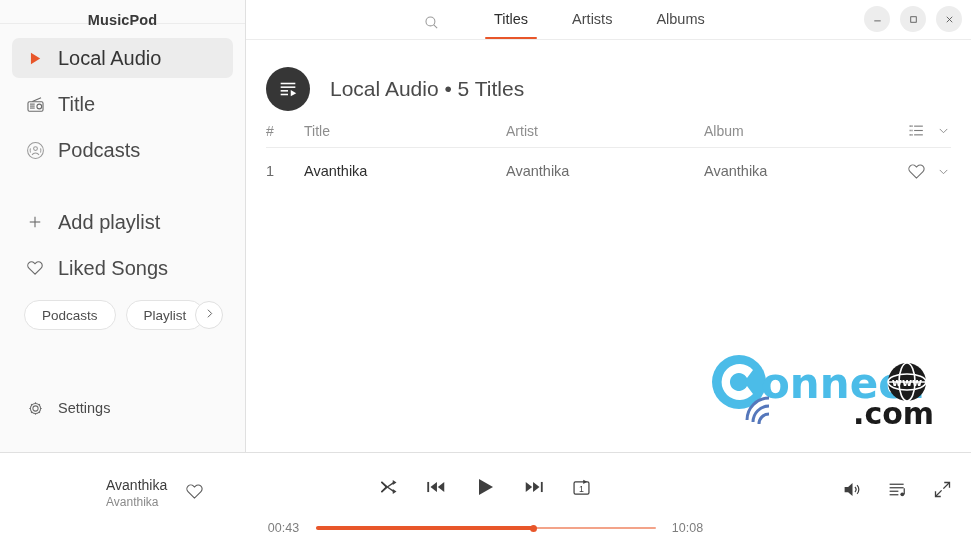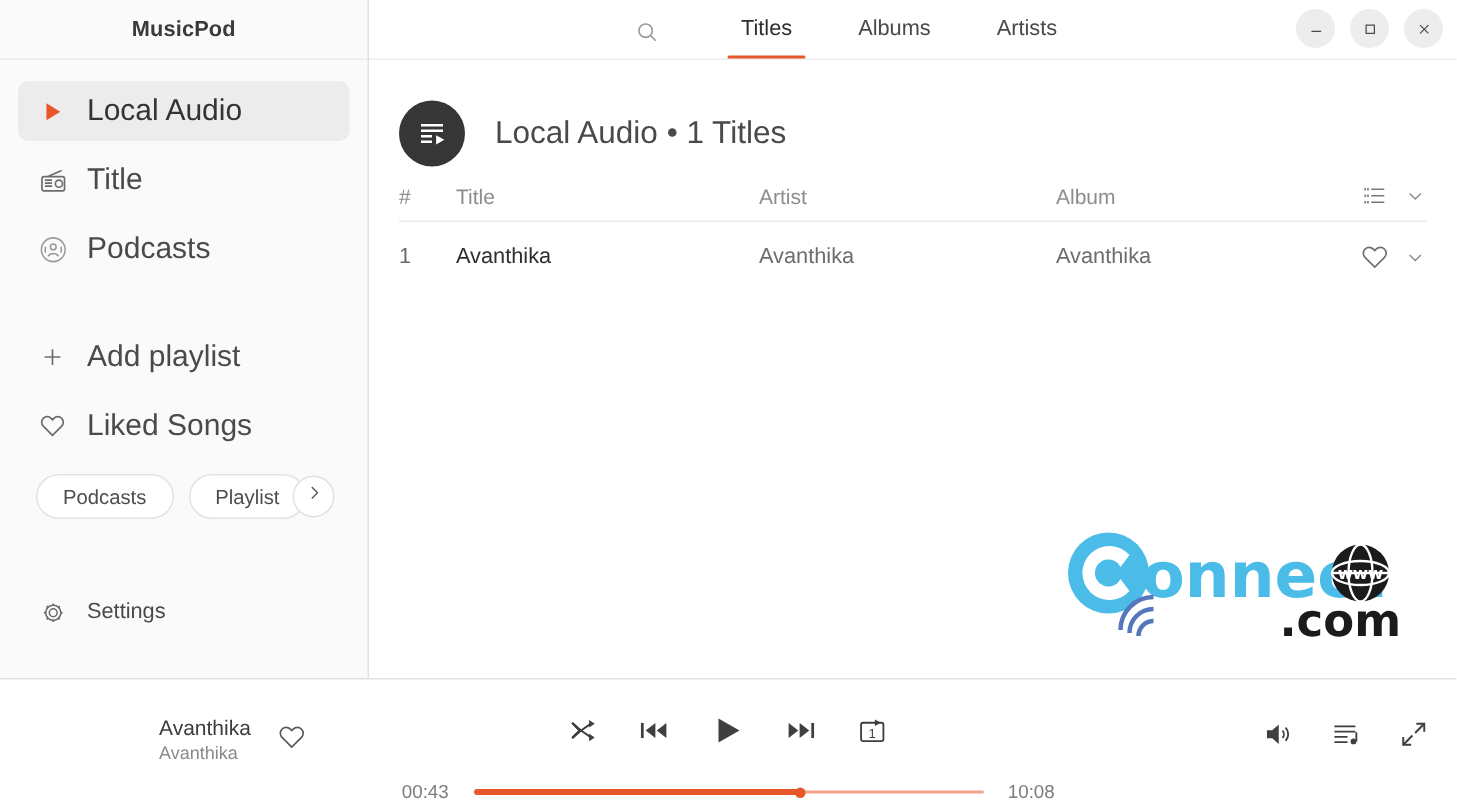--- a/index.html
+++ b/index.html
@@ -19,21 +19,21 @@
 
   
   .sidebar {
     width: 246px; height: 452px;
     background: #fafafa;
     border-right: 1px solid #e0e0e0;
     display: flex; flex-direction: column;
     position: relative;
   }
   .sidebar-title {
-    height: 40px; line-height: 40px;
+    height: 24px; line-height: 40px;
     text-align: center;
     font-size: 14.5px; font-weight: 600; color: #3a3a3a;
     border-bottom: 1px solid #ececec;
     letter-spacing: .1px;
   }
   .side-scroll { flex: 1; padding-top: 14px; overflow: hidden; position: relative; }
 
   .nav-item {
     display: flex; align-items: center;
     height: 40px;
@@ -280,24 +280,24 @@
                 <line x1="15.2" y1="15.2" x2="20" y2="20"></line>
             </svg>
           </span>
         </div>
 
         <div class="tabs">
           <div class="tab active">
             <span>Titles</span>
           </div>
           <div class="tab">
+            <span>Artists</span>
+          </div>
+          <div class="tab">
             <span>Albums</span>
-          </div>
-          <div class="tab">
-            <span>Artists</span>
           </div>
         </div>
 
         <div class="wincontrols">
           <div class="wc">
             <svg width="11" height="11" viewBox="0 0 24 24" stroke="#4a4a4a" stroke-width="1.8">
                 <line x1="5" y1="15" x2="19" y2="15"></line>
               </svg>
           </div>
           <div class="wc">
@@ -317,21 +317,21 @@
       <div class="page-head">
         <div class="page-avatar">
           <svg width="22" height="22" viewBox="0 0 24 24" fill="none" stroke="#ffffff" stroke-width="1.7">
             <line x1="4" y1="6" x2="20" y2="6"></line>
               <line x1="4" y1="10" x2="20" y2="10"></line>
             <line x1="4" y1="14" x2="12" y2="14"></line>
               <line x1="4" y1="18" x2="12" y2="18"></line>
             <path d="M15 13.2 L21 16.6 L15 20 Z" fill="#ffffff" stroke="none"></path>
           </svg>
         </div>
-        <div class="page-title">Local Audio  •  1 Titles</div>
+        <div class="page-title">Local Audio  •  5 Titles</div>
       </div>
 
       <div class="table">
         <div class="thead">
           <div class="c-num">#</div>
           <div class="c-title">Title</div>
           <div class="c-artist">Artist</div>
           <div class="c-album">Album</div>
           <div class="c-act">
             <span class="iconbtn">

